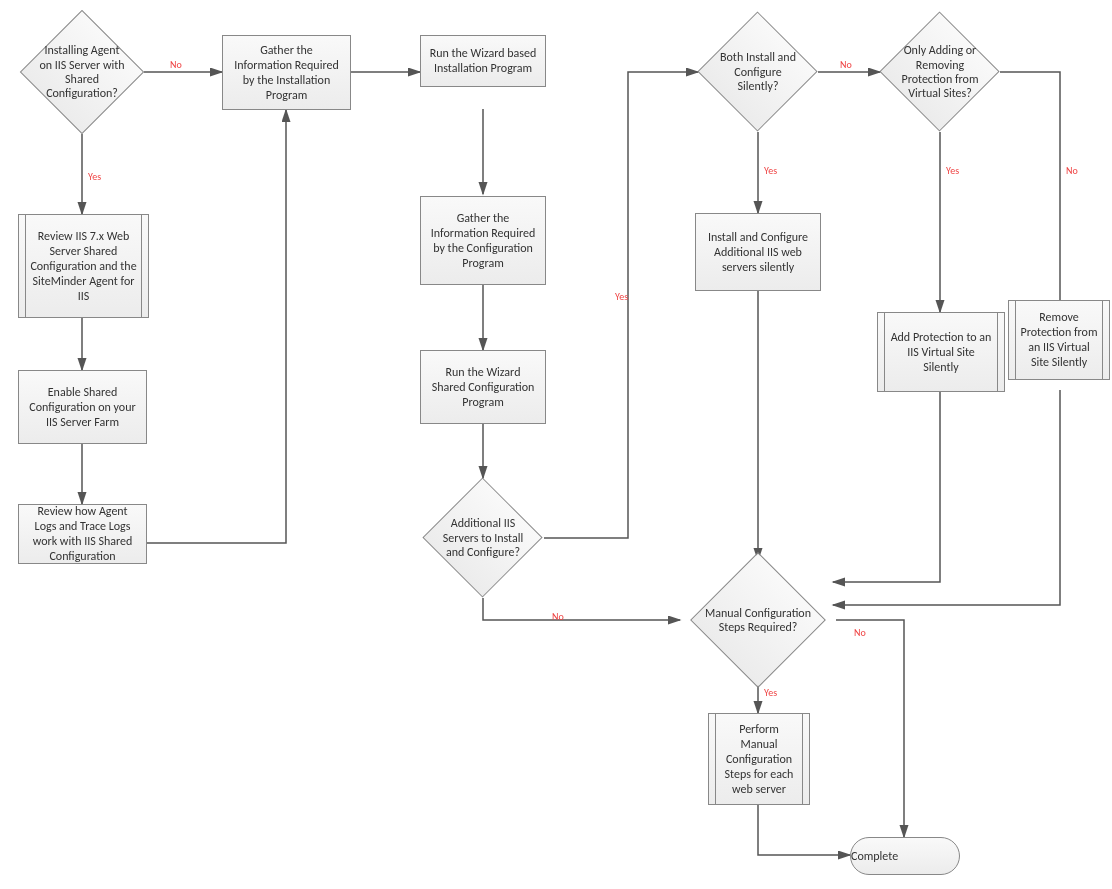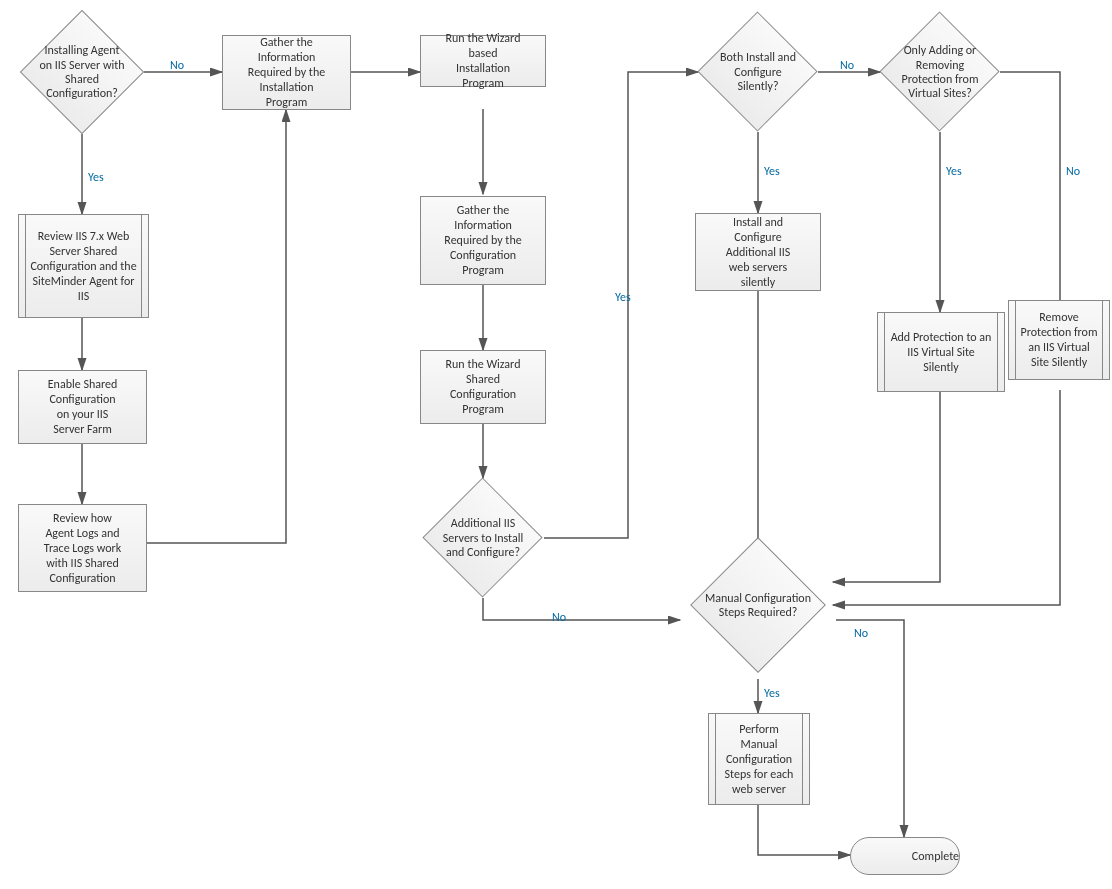--- a/index.html
+++ b/index.html
@@ -1,28 +1,28 @@
 <!DOCTYPE html>
 <html><head>
 <meta charset="utf-8">
 <style>
 body{margin:0;padding:0;width:1112px;height:889px;font-family:Calibri,Arial,sans-serif;font-size:12px;color:#333;background:#fff;position:relative}
 svg{position:absolute;top:0;left:0}
-.node{position:absolute;display:flex;align-items:center;justify-content:center;text-align:center;line-height:1.25;padding:23px;box-sizing:border-box}
+.node{position:absolute;display:flex;align-items:center;justify-content:center;text-align:center;line-height:1.25;padding:8px;box-sizing:border-box}
 .process{background:linear-gradient(#f9f9f9,#ececec);border:1px solid #888}
 .subprocess{background:linear-gradient(#f9f9f9,#ececec);border:1px solid #888;position:absolute}
 .subprocess::before,.subprocess::after{content:"";position:absolute;top:0;bottom:0;width:1px;background:#888}
 .subprocess::before{left:6px}
 .subprocess::after{right:6px}
 .subprocess .inner{position:absolute;left:7px;right:7px;top:0;bottom:0;display:flex;align-items:center;justify-content:center;padding:4px;text-align:center;line-height:1.25}
 .diamond{position:absolute}
 .diamond .shape{width:100%;height:100%;background:linear-gradient(#f9f9f9,#ececec);border:1px solid #888;transform:rotate(45deg);box-sizing:border-box}
 .diamond .label{position:absolute;top:0;left:0;right:0;bottom:0;display:flex;align-items:center;justify-content:center;text-align:center;padding:18px;line-height:1.2}
-.terminator{position:absolute;background:linear-gradient(#f9f9f9,#ececec);border:1px solid #888;border-radius:999px;display:flex;align-items:center;justify-content:flex-end}
-.edge-label{position:absolute;font-size:12px;color:#0369a1;background:transparent}
+.terminator{position:absolute;background:linear-gradient(#f9f9f9,#ececec);border:1px solid #888;border-radius:999px;display:flex;align-items:center;justify-content:flex-start}
+.edge-label{position:absolute;font-size:10px;color:#ef4444;background:transparent}
 </style>
 </head>
 <body>
 
 <svg width="1112" height="889">
   <defs>
     <marker id="arrow" markerWidth="10" markerHeight="10" refX="8" refY="3" orient="auto" markerUnits="strokeWidth">
       <path d="M0,0 L9,3 L0,6 Z" fill="#555"></path>
     </marker>
   </defs>
@@ -88,21 +88,21 @@
 <div class="subprocess" style="left:18px;top:214px;width:129px;height:102px">
   <div class="inner">
       <span>Review IIS 7.x Web Server Shared Configuration and the SiteMinder Agent for IIS</span>
     </div>
 </div>
 
 <div class="node process" style="left:18px;top:370px;width:129px;height:74px">
   <span>Enable Shared Configuration on your IIS Server Farm</span>
 </div>
 
-<div class="node process" style="left:18px;top:504px;width:129px;height:88px">
+<div class="node process" style="left:18px;top:504px;width:129px;height:60px">
   <span>Review how Agent Logs and Trace Logs work with IIS Shared Configuration</span>
 </div>
 
 <div class="node process" style="left:420px;top:196px;width:126px;height:89px">
   <span>Gather the Information Required by the Configuration Program</span>
 </div>
 
 <div class="node process" style="left:420px;top:350px;width:126px;height:74px">
   <span>Run the Wizard Shared Configuration Program</span>
 </div>
@@ -131,21 +131,21 @@
       <span>Add Protection to an IIS Virtual Site Silently</span>
     </div>
 </div>
 
 <div class="subprocess" style="left:1008px;top:300px;width:100px;height:78px">
   <div class="inner">
       <span>Remove Protection from an IIS Virtual Site Silently</span>
     </div>
 </div>
 
-<div class="diamond" style="left:680px;top:545px;width:156px;height:120px">
+<div class="diamond" style="left:680px;top:560px;width:156px;height:120px">
   <div class="shape" style="width:96px;height:96px;margin:12px 30px"></div>
   <div class="label">Manual Configuration Steps Required?</div>
 </div>
 
 <div class="subprocess" style="left:708px;top:713px;width:100px;height:90px">
   <div class="inner">
       <span>Perform Manual Configuration Steps for each web server</span>
     </div>
 </div>
 

